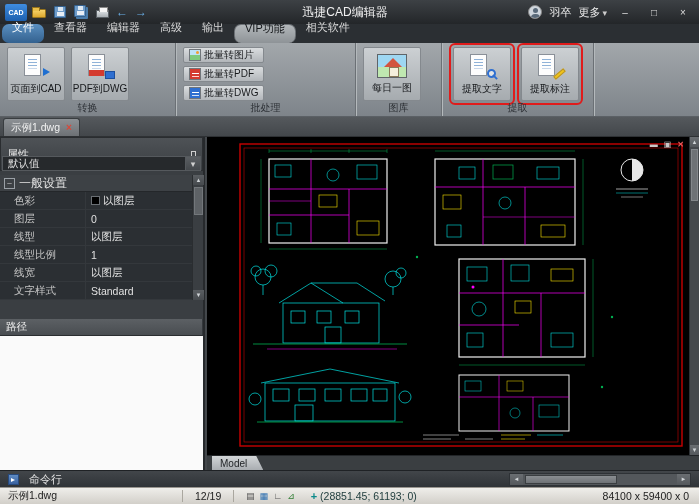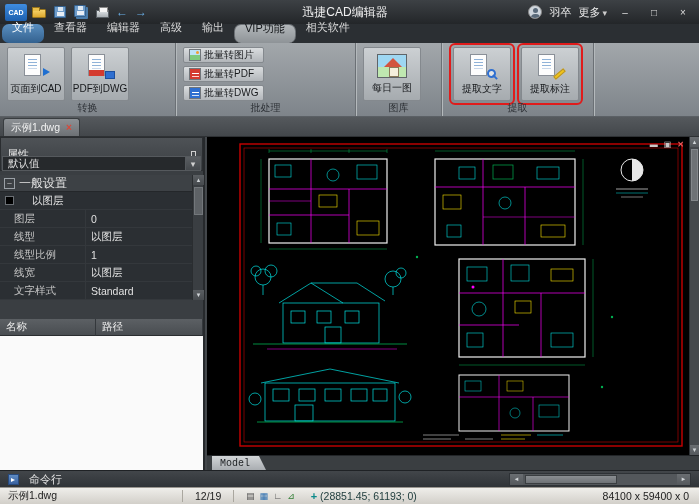--- a/index.html
+++ b/index.html
@@ -87,21 +87,21 @@
   .pin { width:5px; height:7px; border:1px solid #cfcfcf; margin-left:auto; position:relative; }
   .pin::after { content:""; position:absolute; left:1px; top:7px; width:1px; height:3px; background:#cfcfcf; }
   .combo { position:absolute; left:2px; right:2px; top:19px; height:15px; background:#26292c; border:1px solid #55595d; display:flex; align-items:center; padding-left:5px; color:#dcdcdc; font-size:10.5px; }
   .combo-arrow { margin-left:auto; width:15px; height:100%; background:linear-gradient(#5a5e62,#44484c); border-left:1px solid #55595d; display:flex; align-items:center; justify-content:center; }
   .combo-arrow::before { content:"▾"; font-size:9px; color:#d0d0d0; }
   .pgrid { position:absolute; left:0; right:0; top:38px; height:125px; background:#2b2f33; }
   .sect { height:17px; background:#3d4145; border-bottom:1px solid #24272a; display:flex; align-items:center; padding-left:4px; color:#e4e4e4; font-size:12px; }
   .sect::before { content:"–"; width:9px; height:9px; border:1px solid #9aa0a6; margin-right:4px; font-size:8px; line-height:7px; text-align:center; color:#d8d8d8; }
   .prow { height:18px; display:flex; border-bottom:1px solid #34383c; font-size:10.5px; }
   .plabel { width:86px; padding-left:14px; color:#c4c4c4; border-right:1px solid #34383c; display:flex; align-items:center; }
-  .pvalue { flex:1; padding-left:5px; color:#e0e0e0; display:flex; align-items:center; gap:18px; }
+  .pvalue { flex:1; padding-left:5px; color:#e0e0e0; display:flex; align-items:center; gap:3px; }
   .swatch { width:9px; height:9px; background:#000000; border:1px solid #6a6f74; display:inline-block; }
   .pgrid-sb { position:absolute; right:0; top:0; bottom:0; width:11px; background:#3a3e42; border-left:1px solid #2a2d30; }
   .pgrid-sb .up,.pgrid-sb .dn { position:absolute; left:0; width:11px; height:10px; font-size:6px; color:#cfd3d6; text-align:center; line-height:10px; background:linear-gradient(#5a5e62,#464a4e); }
   .pgrid-sb .up { top:0; } .pgrid-sb .up::before { content:"▲"; }
   .pgrid-sb .dn { bottom:0; } .pgrid-sb .dn::before { content:"▼"; }
   .pgrid-sb .thumb { position:absolute; left:1px; top:12px; width:9px; height:28px; background:#5e6266; border:1px solid #73777b; }
   .fav-cols { position:absolute; left:0; right:0; top:182px; height:17px; display:flex; }
   .fav-col { height:17px; display:flex; align-items:center; padding-left:6px; color:#ececec; font-size:10.5px;
     background:linear-gradient(#5c6064,#494d51); border-right:1px solid #34383c; border-bottom:1px solid #2a2d30; }
   .fav-list { position:absolute; left:0; right:0; top:199px; bottom:0; background:#fafafa; }
@@ -112,21 +112,21 @@
   .mini-ctl { position:absolute; top:3px; right:15px; display:flex; gap:6px; z-index:3; }
   .mini-ctl span { font-size:8px; color:#c8c8c8; }
   .mini-ctl .mclose { color:#e05c5c; font-weight:bold; }
   .vscroll { position:absolute; right:0; top:0; width:10px; height:318px; background:#45494d; border-left:1px solid #2e3236; }
   .vscroll .up,.vscroll .dn { position:absolute; left:0; width:9px; height:10px; font-size:6px; color:#cfd3d6; text-align:center; line-height:10px; background:linear-gradient(#6a6e72,#54585c); }
   .vscroll .up { top:0; } .vscroll .up::before { content:"▲"; }
   .vscroll .dn { bottom:0; } .vscroll .dn::before { content:"▼"; }
   .vscroll .thumb { position:absolute; left:1px; top:12px; width:7px; height:52px; background:#6e7276; border:1px solid #83878b; }
   .modelrow { position:absolute; left:0; right:0; bottom:0; height:15px; background:#3a3e41; border-top:1px solid #212427; display:flex; align-items:stretch; }
   .model-tab { margin-left:5px; padding:0 16px 0 8px; background:linear-gradient(#d2d5d7,#a9adb1); color:#1d2023; font-size:10px;
-    display:flex; align-items:center; clip-path:polygon(0 0, calc(100% - 7px) 0, 100% 100%, 0 100%);font-family:Liberation Mono, monospace; }
+    display:flex; align-items:center; clip-path:polygon(0 0, calc(100% - 7px) 0, 100% 100%, 0 100%); }
 
   
   .cmdbar { position:absolute; left:0; top:470px; width:699px; height:17px; background:linear-gradient(#42464a,#2f3337); border-top:1px solid #1f2225; display:flex; align-items:center; }
   .cmd-ic { width:11px; height:11px; margin-left:8px; background:linear-gradient(#5f8cc4,#3a62a0); border:1px solid #274a7e; position:relative; }
   .cmd-ic::before { content:""; position:absolute; left:2px; top:3px; width:0; height:0; border-top:2px solid transparent; border-bottom:2px solid transparent; border-left:4px solid #fff; }
   .cmd-label { margin-left:10px; color:#e2e2e2; font-size:11px; }
   .hscroll { margin-left:auto; margin-right:8px; width:182px; height:13px; background:#53575b; border:1px solid #2e3236; display:flex; align-items:center; }
   .hscroll .lt,.hscroll .rt { width:13px; height:11px; font-size:6px; color:#cfd3d6; text-align:center; line-height:11px; background:linear-gradient(#6a6e72,#54585c); }
   .hscroll .lt::before { content:"◄"; } .hscroll .rt::before { content:"►"; }
   .hscroll .rt { margin-left:auto; }
@@ -276,20 +276,21 @@
     </div>
     <div class="combo">
       <span>默认值</span>
       <span class="combo-arrow"></span>
     </div>
     <div class="pgrid">
       <div class="sect">
           <span>一般设置</span>
         </div>
       <div class="prow">
+        <span class="plabel">色彩</span>
         <span class="pvalue">
             <span class="swatch"></span>
             <span>以图层</span>
           </span>
       </div>
       <div class="prow">
         <span class="plabel">图层</span>
         <span class="pvalue">0</span>
       </div>
       <div class="prow">
@@ -308,21 +309,20 @@
         <span class="plabel">文字样式</span>
         <span class="pvalue">Standard</span>
       </div>
       <div class="pgrid-sb">
         <div class="up"></div>
         <div class="thumb"></div>
         <div class="dn"></div>
       </div>
     </div>
     <div class="fav-cols">
-      <div class="fav-col" style="width:96px">名称</div>
       <div class="fav-col" style="flex:1">路径</div>
     </div>
     <div class="fav-list"></div>
   </div>
 
   <div class="canvas">
     <svg class="draw" viewBox="0 0 482 318" preserveAspectRatio="none">
       <rect width="482" height="318" fill="#000000"></rect>
       <rect x="33" y="7" width="442" height="302" fill="none" stroke="#c80000" stroke-width="1.4"></rect>
       <rect x="37" y="11" width="434" height="294" fill="none" stroke="#c80000" stroke-width="0.6"></rect>

